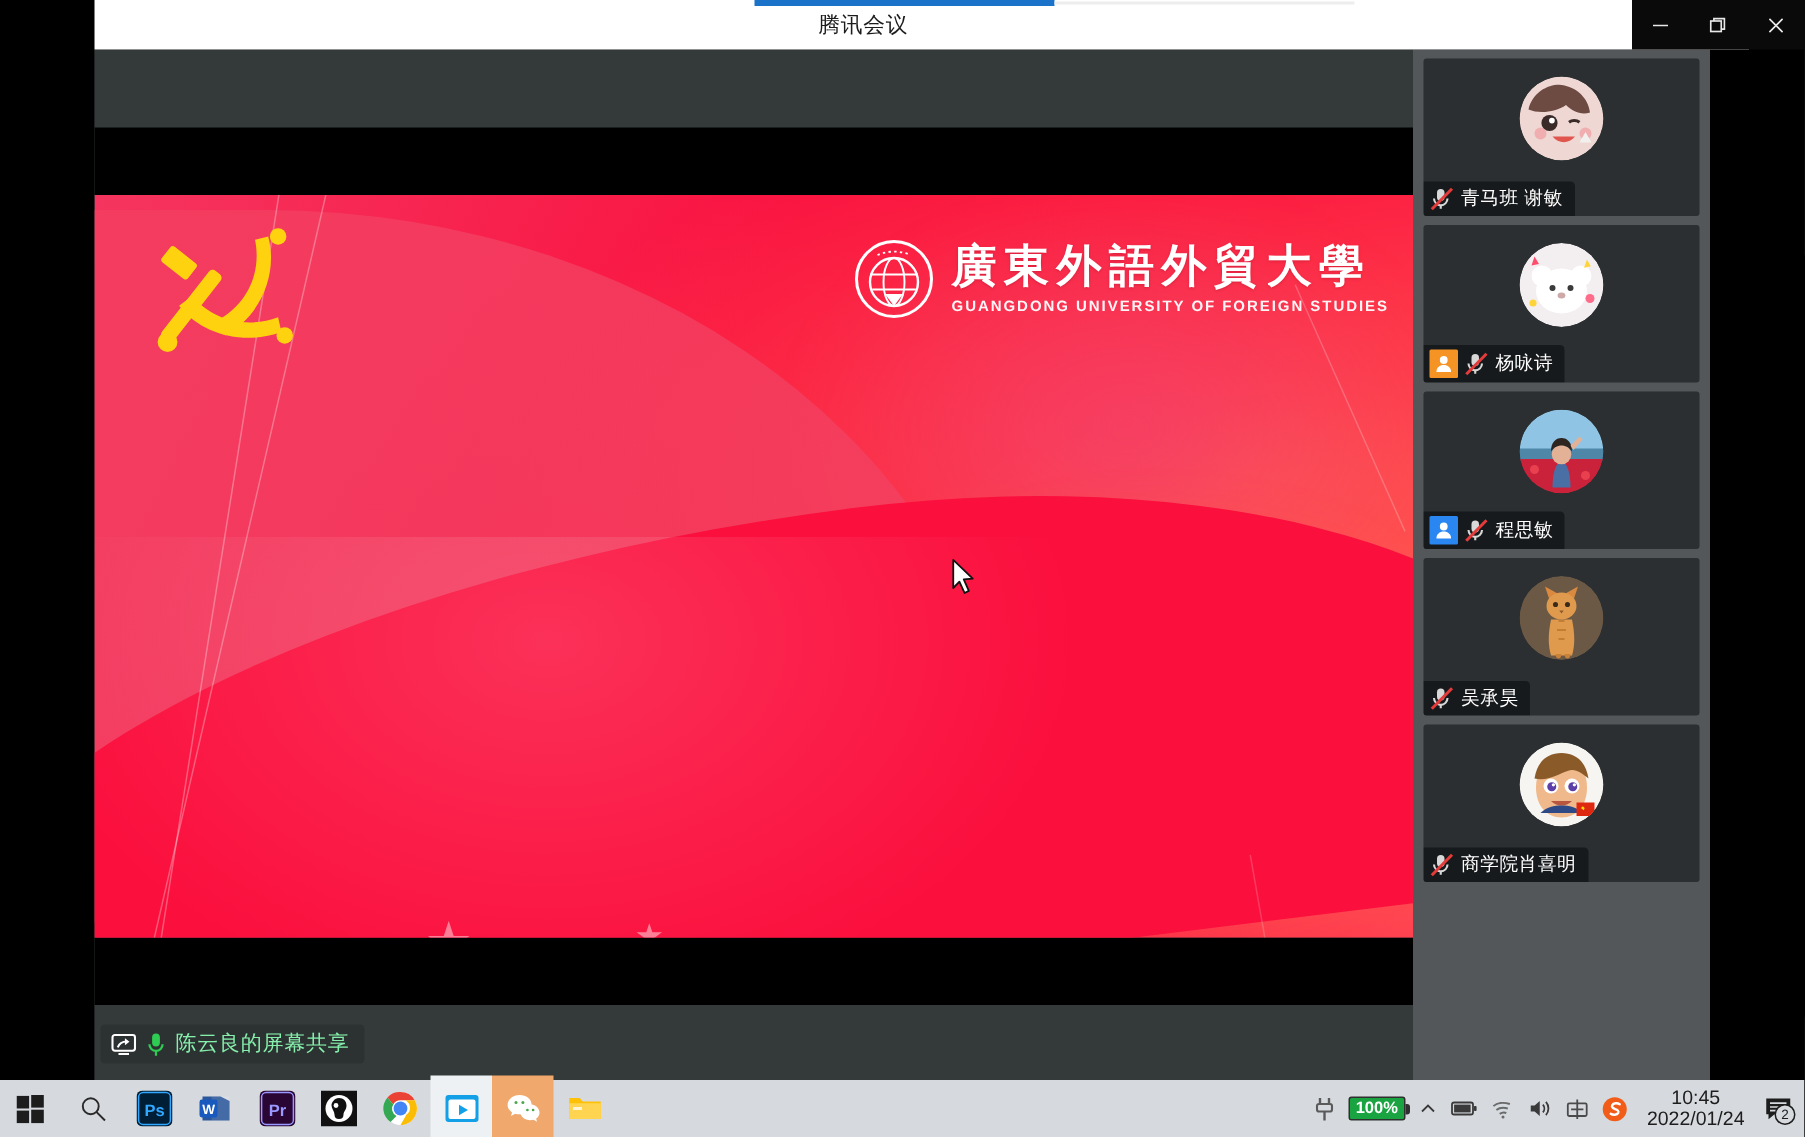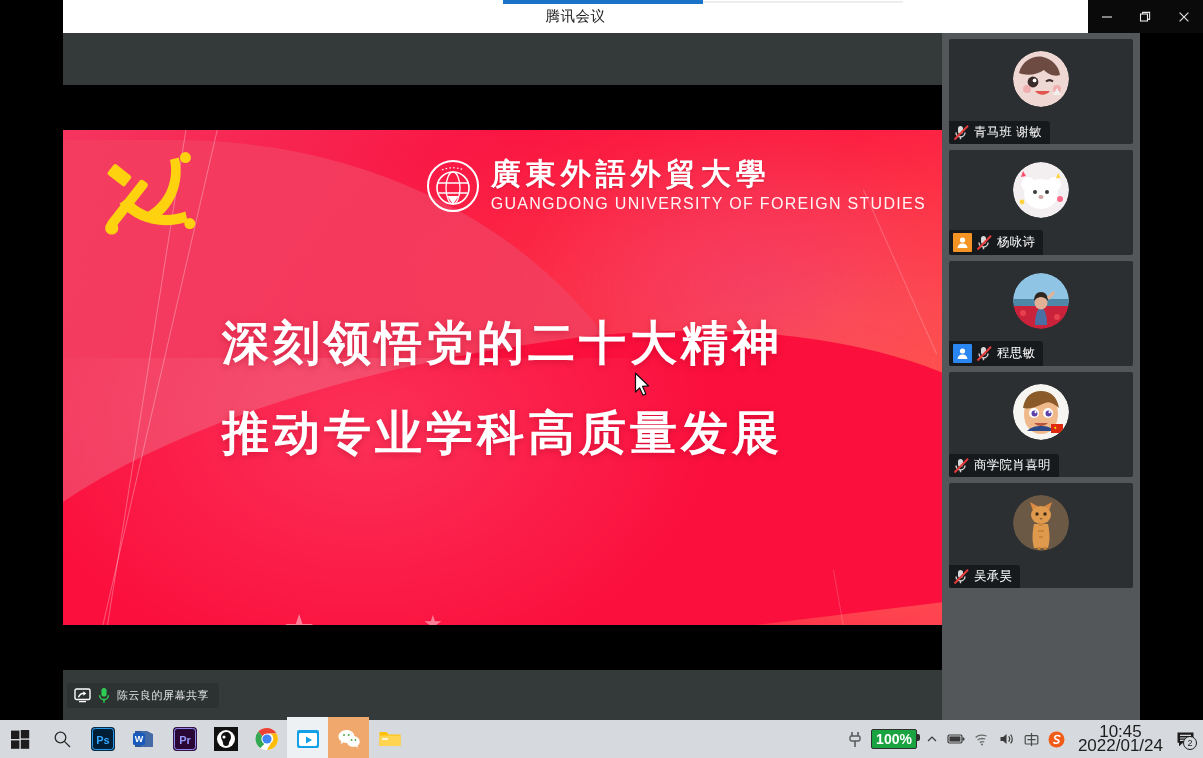--- a/index.html
+++ b/index.html
@@ -92,21 +92,21 @@
   .ln3 { left: 800px; top: 60px; height: 180px; transform: rotate(-24deg); background: rgba(255,255,255,0.22); }
   .ln4 { left: 770px; top: 440px; height: 120px; transform: rotate(-10deg); background: rgba(255,255,255,0.18); }
 
   .emblem { position:absolute; left: 30px; top: 10px; width: 110px; height: 110px; }
   .logo-wrap { position:absolute; right: 16px; top: 28px; display:flex; align-items:center; gap: 10px; }
   .logo-cn {
     color: #ffffff; font-size: 30px; font-family: "Liberation Serif", "DejaVu Serif", serif;
     letter-spacing: 5px; font-weight: 700; line-height: 1;
     text-shadow: 0 1px 2px rgba(120,0,20,0.25);
   }
-  .logo-en { color: #ffffff; font-size: 16px; letter-spacing: 1.3px; font-weight: 400; margin-top: 6px; opacity: .95; }
+  .logo-en { color: #ffffff; font-size: 10px; letter-spacing: 1.3px; font-weight: 700; margin-top: 6px; opacity: .95; }
 
   .slide-title {
     position:absolute; left: 0; top: 168px; width: 879px;
     text-align: center; color:#fff;
     font-family: "Liberation Serif", "DejaVu Serif", serif;
     font-weight: 700; font-size: 47px; letter-spacing: 4px; line-height: 90px;
     text-shadow: 0 2px 6px rgba(150,0,30,0.35);
   }
 
   .star { position:absolute; color: rgba(255,255,255,0.45); line-height:1; }
@@ -115,21 +115,21 @@
 
   .cursor { position: absolute; left: 571px; top: 339px; z-index: 25; }
 
   
   .share-badge {
     position: absolute; left: 4px; top: 650px;
     display: flex; align-items: center; gap: 7px;
     background: #2c3232; border-radius: 3px; padding: 4px 10px 4px 7px;
     z-index: 20;
   }
-  .share-badge .lbl { color:#e5e5e5; font-size: 11px; letter-spacing: .5px; }
+  .share-badge .lbl { color:#86efac; font-size: 14px; letter-spacing: .5px; }
 
   
   .panel {
     position: absolute; left: 942px; top: 33px; width: 198px; height: 687px;
     background: #53575a; z-index: 12; padding: 6px 0 0 0; box-sizing: border-box;
   }
   .tile {
     position: relative; width: 184px; height: 105px; margin: 0 auto 6px auto;
     background: #2b2f31; border-radius: 2px; overflow: hidden;
   }
@@ -177,28 +177,28 @@
   }
   .tb-item.active-app { background: #eef1f3; }
   .tb-item.wechat-app { background: #f0a86c; }
   .tb-item .underline {
     position:absolute; bottom: 0; left: 8px; width: 25px; height: 3px; background: #2a7fd4; border-radius: 2px;
   }
   .tray { margin-left: auto; display:flex; align-items:center; height: 38px; padding-right: 8px; gap: 9px; }
   .tray .ti { display:flex; align-items:center; justify-content:center; color:#3a3a3a; }
   .battery-pill {
     display:flex; align-items:center; border:1px solid #2f2f2f; border-radius: 2px;
-    background:#19a341; color:#fff; font-size: 14px; padding: 1px 4px; font-weight: 700;
+    background:#19a341; color:#fff; font-size: 11px; padding: 1px 4px; font-weight: 700;
     position: relative;
   }
   .battery-pill::after {
     content:""; position:absolute; right:-4px; top:4px; width:3px; height:7px;
     background:#2f2f2f; border-radius:0 2px 2px 0;
   }
-  .clock { text-align: center; color:#1d1d1d; font-size: 17px; line-height: 14px; padding: 0 4px; }
+  .clock { text-align: center; color:#1d1d1d; font-size: 13px; line-height: 14px; padding: 0 4px; }
   .notif { position: relative; display:flex; align-items:center; }
   .notif .cnt {
     position:absolute; right:-2px; bottom:-1px; background:#d6dade; color:#1d1d1d;
     font-size: 9px; border-radius: 50%; width: 12px; height: 12px;
     display:flex; align-items:center; justify-content:center; border:1px solid #1d1d1d;
   }
 </style>
 </head>
 <body>
 
@@ -284,24 +284,20 @@
         </svg>
         <div>
           <div class="logo-cn">廣東外語外貿大學</div>
           <div class="logo-en">GUANGDONG UNIVERSITY OF FOREIGN STUDIES</div>
         </div>
       </div>
 
       <div class="star star-a">★</div>
       <div class="star star-b">★</div>
 
-      <div class="slide-title">
-        <div>深刻领悟党的二十大精神</div>
-        <div>推动专业学科高质量发展</div>
-      </div>
     </div>
 
     <div class="cursor">
       <svg width="18" height="26" viewBox="0 0 18 26">
         <path d="M1.5 1.2l13 12.6-6 .5 3.4 7.6-2.9 1.4-3.4-7.5-4.1 4.2z" fill="#fff" stroke="#111" stroke-width="1.2" stroke-linejoin="round"></path>
       </svg>
     </div>
 
     <div class="share-badge">
       <svg width="17" height="15" viewBox="0 0 17 15">
@@ -414,20 +410,45 @@
           <path d="M7.5 12.8v2.4" stroke="#d8d8d8" stroke-width="1.4"></path>
           <path d="M1.5 15.5L15 1.8" stroke="#e43b3b" stroke-width="2"></path>
         </svg>
         <span class="nm">程思敏</span>
       </div>
     </div>
 
     <div class="tile">
       <div class="av">
         <svg width="56" height="56" viewBox="0 0 56 56">
+          <circle cx="28" cy="28" r="28" fill="#6b5946"></circle>
+          <path d="M20 16l-3-9 9 5zM36 16l3-9-9 5z" fill="#d98940"></path>
+          <ellipse cx="28" cy="20" rx="10" ry="9" fill="#e09a4e"></ellipse>
+          <circle cx="24" cy="19" r="1.7" fill="#3a2a18"></circle>
+            <circle cx="32" cy="19" r="1.7" fill="#3a2a18"></circle>
+          <path d="M26.5 23h3l-1.5 2z" fill="#8a5b30"></path>
+          <path d="M21 29h14c2 10 2 17 0 24H21c-2-7-2-14 0-24z" fill="#e09a4e"></path>
+          <path d="M24 52c0 2 1 3 2 3s2-1 2-3zM30 52c0 2 1 3 2 3s2-1 2-3z" fill="#c98238"></path>
+          <path d="M26 30h4M25 36h6M26 42h4" stroke="#c27f34" stroke-width="1.4"></path>
+        </svg>
+      </div>
+      <div class="namebar">
+        <svg width="17" height="17" viewBox="0 0 17 17">
+          <rect x="5" y="2" width="5" height="8" rx="2.5" fill="#d8d8d8"></rect>
+          <path d="M3 8.4a4.5 4.5 0 0 0 9 0" fill="none" stroke="#d8d8d8" stroke-width="1.4"></path>
+          <path d="M7.5 12.8v2.4" stroke="#d8d8d8" stroke-width="1.4"></path>
+          <path d="M1.5 15.5L15 1.8" stroke="#e43b3b" stroke-width="2"></path>
+        </svg>
+        <span class="nm">吴承昊</span>
+      </div>
+    </div>
+
+    <div class="tile">
+      <div class="av">
+        <svg width="56" height="56" viewBox="0 0 56 56">
           <circle cx="28" cy="28" r="28" fill="#f7f5f2"></circle>
           <path d="M11 30c0-12 7-20 17-20s17 8 17 20-7 20-17 20-17-8-17-20z" fill="#f0b98c"></path>
           <path d="M10 24c2-12 9-17 18-17s16 5 18 17c-5-4-9-7-14-5-6 2-13 7-22 5z" fill="#8a5a28"></path>
           <circle cx="21" cy="29" r="5" fill="#fff"></circle>
             <circle cx="35" cy="29" r="5" fill="#fff"></circle>
           <circle cx="21.5" cy="29.5" r="3" fill="#5c3fa8"></circle>
             <circle cx="35.5" cy="29.5" r="3" fill="#5c3fa8"></circle>
           <circle cx="22.6" cy="28.2" r="1.1" fill="#fff"></circle>
             <circle cx="36.6" cy="28.2" r="1.1" fill="#fff"></circle>
           <path d="M21 39c4 4 10 4 14 0z" fill="#b8563f"></path>
@@ -439,45 +460,20 @@
       <div class="namebar">
         <svg width="17" height="17" viewBox="0 0 17 17">
           <rect x="5" y="2" width="5" height="8" rx="2.5" fill="#d8d8d8"></rect>
           <path d="M3 8.4a4.5 4.5 0 0 0 9 0" fill="none" stroke="#d8d8d8" stroke-width="1.4"></path>
           <path d="M7.5 12.8v2.4" stroke="#d8d8d8" stroke-width="1.4"></path>
           <path d="M1.5 15.5L15 1.8" stroke="#e43b3b" stroke-width="2"></path>
         </svg>
         <span class="nm">商学院肖喜明</span>
       </div>
     </div>
-
-    <div class="tile">
-      <div class="av">
-        <svg width="56" height="56" viewBox="0 0 56 56">
-          <circle cx="28" cy="28" r="28" fill="#6b5946"></circle>
-          <path d="M20 16l-3-9 9 5zM36 16l3-9-9 5z" fill="#d98940"></path>
-          <ellipse cx="28" cy="20" rx="10" ry="9" fill="#e09a4e"></ellipse>
-          <circle cx="24" cy="19" r="1.7" fill="#3a2a18"></circle>
-            <circle cx="32" cy="19" r="1.7" fill="#3a2a18"></circle>
-          <path d="M26.5 23h3l-1.5 2z" fill="#8a5b30"></path>
-          <path d="M21 29h14c2 10 2 17 0 24H21c-2-7-2-14 0-24z" fill="#e09a4e"></path>
-          <path d="M24 52c0 2 1 3 2 3s2-1 2-3zM30 52c0 2 1 3 2 3s2-1 2-3z" fill="#c98238"></path>
-          <path d="M26 30h4M25 36h6M26 42h4" stroke="#c27f34" stroke-width="1.4"></path>
-        </svg>
-      </div>
-      <div class="namebar">
-        <svg width="17" height="17" viewBox="0 0 17 17">
-          <rect x="5" y="2" width="5" height="8" rx="2.5" fill="#d8d8d8"></rect>
-          <path d="M3 8.4a4.5 4.5 0 0 0 9 0" fill="none" stroke="#d8d8d8" stroke-width="1.4"></path>
-          <path d="M7.5 12.8v2.4" stroke="#d8d8d8" stroke-width="1.4"></path>
-          <path d="M1.5 15.5L15 1.8" stroke="#e43b3b" stroke-width="2"></path>
-        </svg>
-        <span class="nm">吴承昊</span>
-      </div>
-    </div>
   </div>
 
   <div class="taskbar">
     <div class="tb-left">
 
       <div class="tb-item">
         <svg width="19" height="19" viewBox="0 0 19 19">
           <rect x="0" y="0.6" width="8.4" height="8.4" fill="#1d1d1d"></rect>
           <rect x="9.8" y="0" width="8.4" height="8.4" fill="#1d1d1d"></rect>
           <rect x="0" y="10.4" width="8.4" height="8.4" fill="#1d1d1d"></rect>

